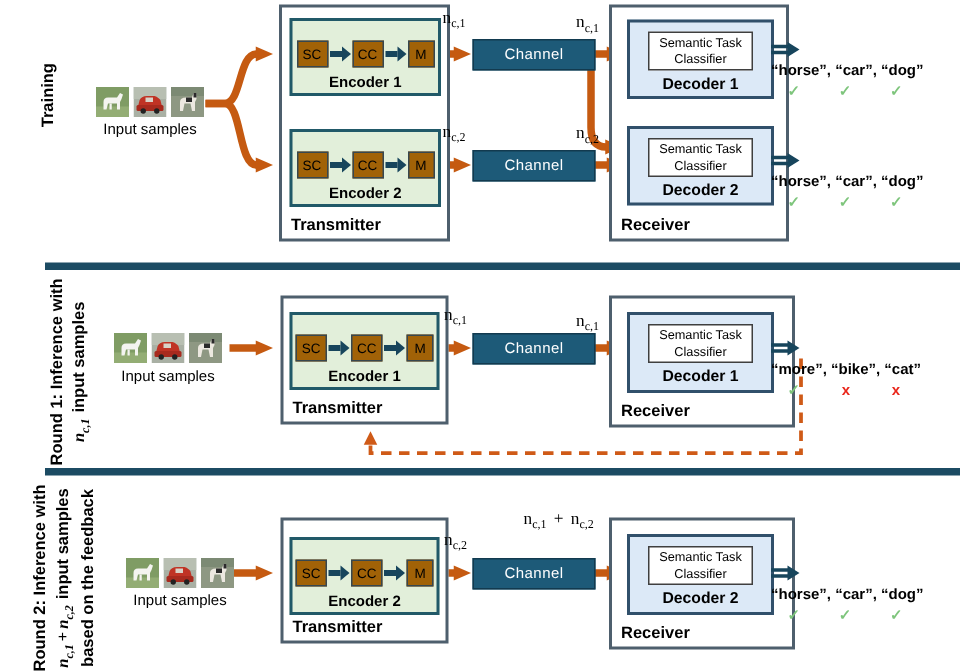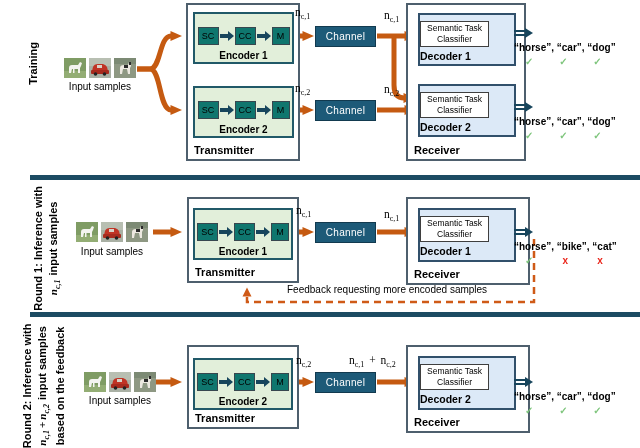--- a/index.html
+++ b/index.html
@@ -14,31 +14,31 @@
   .mplus{font-family:"Liberation Serif",serif;margin:0 2px;}
   .rest{margin-left:4px;}
   .thumbs{position:absolute;display:flex;gap:3px;}
   .thumb{width:22px;height:20px;display:block;}
   .caption{position:absolute;font-size:10px;text-align:center;}
   .outerbox{position:absolute;background:#fff;border:2px solid #4e5f6d;box-sizing:border-box;}
   .outer-label{position:absolute;left:6px;bottom:3px;font-weight:700;font-size:11px;}
   .greenbox{position:absolute;background:#e2efda;border:2px solid #215968;box-sizing:border-box;
             display:flex;flex-direction:column;align-items:center;}
   .chain{display:flex;align-items:center;}
-  .mini{background:#0f766e;border:1px solid #37474f;font-size:9px;display:flex;
+  .mini{background:#a16207;border:1px solid #37474f;font-size:9px;display:flex;
         align-items:center;justify-content:center;box-sizing:border-box;}
   .tarrow{width:8px;height:4px;background:#17455c;position:relative;margin:0 7px 0 1px;}
   .tarrow::after{content:"";position:absolute;right:-6px;top:-3px;border-left:6px solid #17455c;
         border-top:5px solid transparent;border-bottom:5px solid transparent;}
   .block-label{font-weight:700;font-size:10px;margin-top:5px;}
-  .channel{position:absolute;width:61px;height:21px;background:#1d5a78;border:1px solid #123a4f;
+  .channel{position:absolute;width:82px;height:21px;background:#1d5a78;border:1px solid #123a4f;
         box-sizing:border-box;color:#fff;font-size:10px;display:flex;align-items:center;
         justify-content:center;letter-spacing:.3px;}
   .bluebox{position:absolute;background:#dce9f7;border:2px solid #31506b;box-sizing:border-box;
-        display:flex;flex-direction:column;align-items:flex-start;}
+        display:flex;flex-direction:column;align-items:center;}
   .clsbox{background:#fff;border:1px solid #3f3f3f;font-size:8.5px;line-height:1.3;
         text-align:center;padding:1px 6px;margin-top:6px;}
   .dec-label{font-weight:700;font-size:10.5px;margin-top:3px;}
   .mlabel{position:absolute;font-family:"Liberation Serif",serif;font-size:11.5px;}
   .mlabel sub{font-size:8px;}
   .outgroup{position:absolute;display:flex;align-items:flex-start;gap:3px;flex-direction:column;}
   .outcol{display:flex;flex-direction:column;}
   .outtext{font-size:10px;font-weight:600;white-space:nowrap;}
   .marks{display:flex;justify-content:space-between;padding:0 14px 0 11px;margin-top:4px;}
   .mark{font-size:10px;line-height:1;}
@@ -271,30 +271,29 @@
     </div>
     <div class="dec-label">Decoder 1</div>
   </div>
 
   <div class="outgroup" style="left:514px;top:226px">
     <svg width="20" height="12" viewBox="0 0 20 12">
       <path d="M0,4 H12 M0,8 H12" stroke="#17455c" stroke-width="2.2" fill="none"></path>
       <path d="M11,1 L19,6 L11,11 Z" fill="#17455c"></path>
     </svg>
     <div class="outcol">
-      <div class="outtext">“horse”, “bike”, “cat”</div>
+      <div class="outtext">“more”, “bike”, “cat”</div>
       <div class="marks">
         <span class="mark mark-check">✓</span>
         <span class="mark mark-cross">x</span>
         <span class="mark mark-cross">x</span>
       </div>
     </div>
   </div>
 
-  <div class="fb-text" style="left:287px;top:284px">Feedback requesting more encoded samples</div>
 
   <div class="rot" style="left:-44px;top:362px;width:175px">
     <div class="rot-line">Round 2: Inference with</div>
     <div class="rot-line">
       <span class="mvar">n</span><sub class="msub">c,1</sub><span class="mplus">+</span><span class="mvar">n</span><sub class="msub">c,2</sub><span class="rest">input samples</span>
     </div>
     <div class="rot-line">based on the feedback</div>
   </div>
 
   <div class="thumbs" style="left:84px;top:372px">
@@ -325,21 +324,21 @@
       <span class="tarrow"></span>
       <span class="mini" style="width:18px;height:18px">
           <span>M</span>
         </span>
     </div>
     <div class="block-label">Encoder 2</div>
   </div>
 
   <span class="mlabel" style="left:296px;top:354px"><span>n</span><sub>c,2</sub></span>
   <div class="channel" style="left:315px;top:372px">Channel</div>
-  <span class="mlabel" style="left:349px;top:354px"><span>n</span><sub>c,1</sub> <span class="mplus">+</span> <span>n</span><sub>c,2</sub></span>
+  <span class="mlabel" style="left:349px;top:340px"><span>n</span><sub>c,1</sub> <span class="mplus">+</span> <span>n</span><sub>c,2</sub></span>
 
   <div class="outerbox" style="left:406px;top:345px;width:124px;height:88px">
     <span class="outer-label">Receiver</span>
   </div>
   <div class="bluebox" style="left:418px;top:356px;width:98px;height:54px">
     <div class="clsbox">
       <div>Semantic Task</div>
       <div>Classifier</div>
     </div>
     <div class="dec-label">Decoder 2</div>

